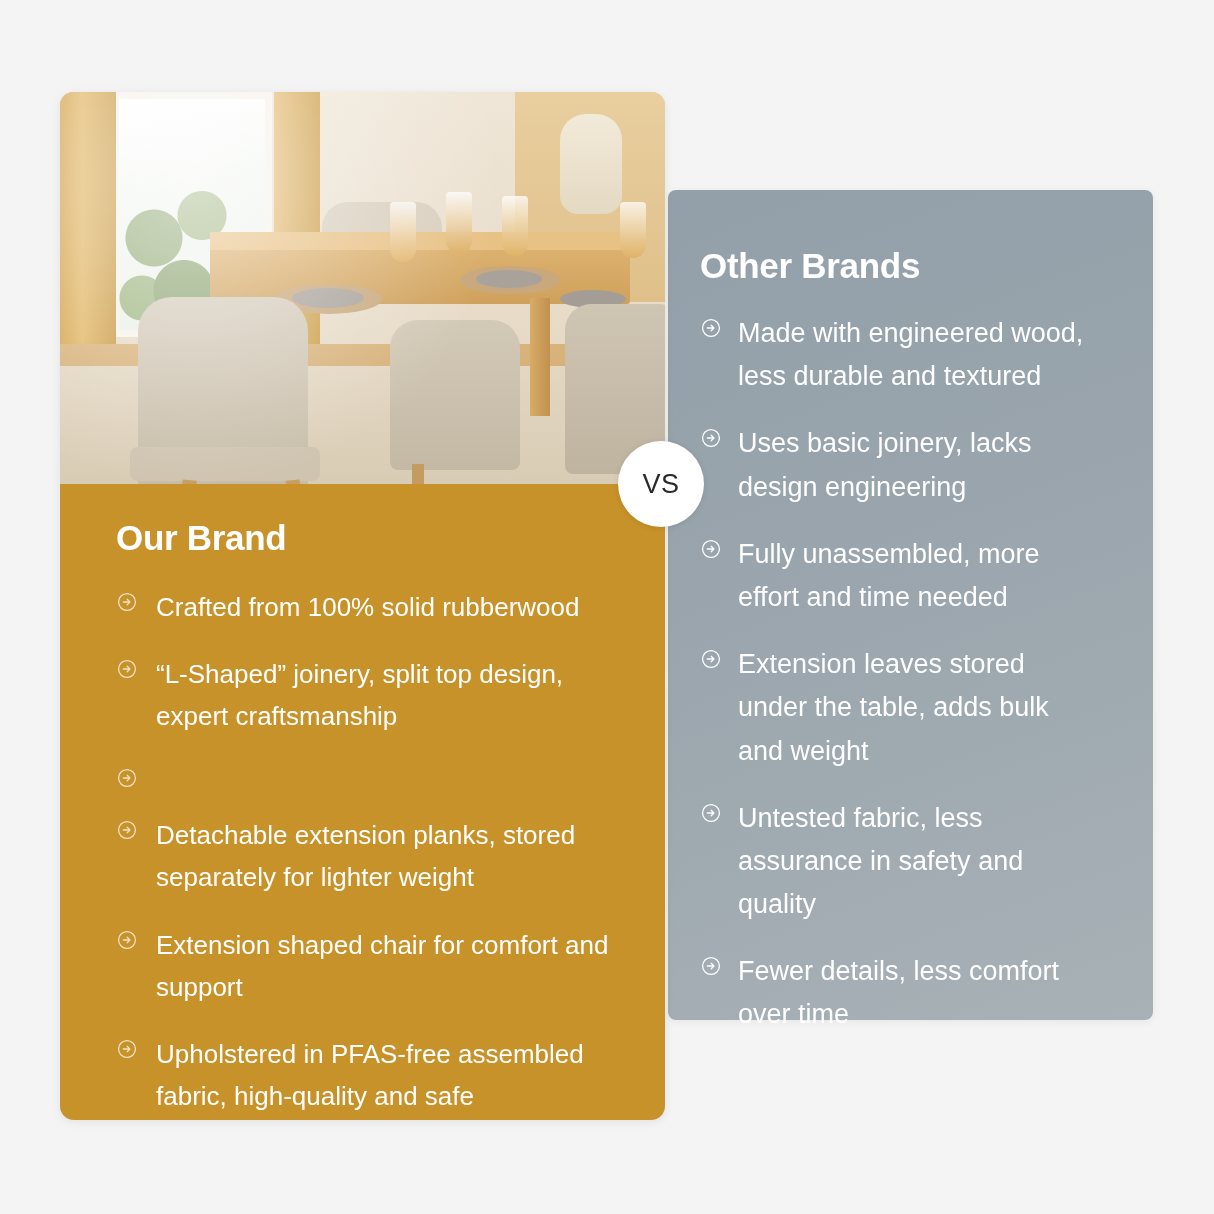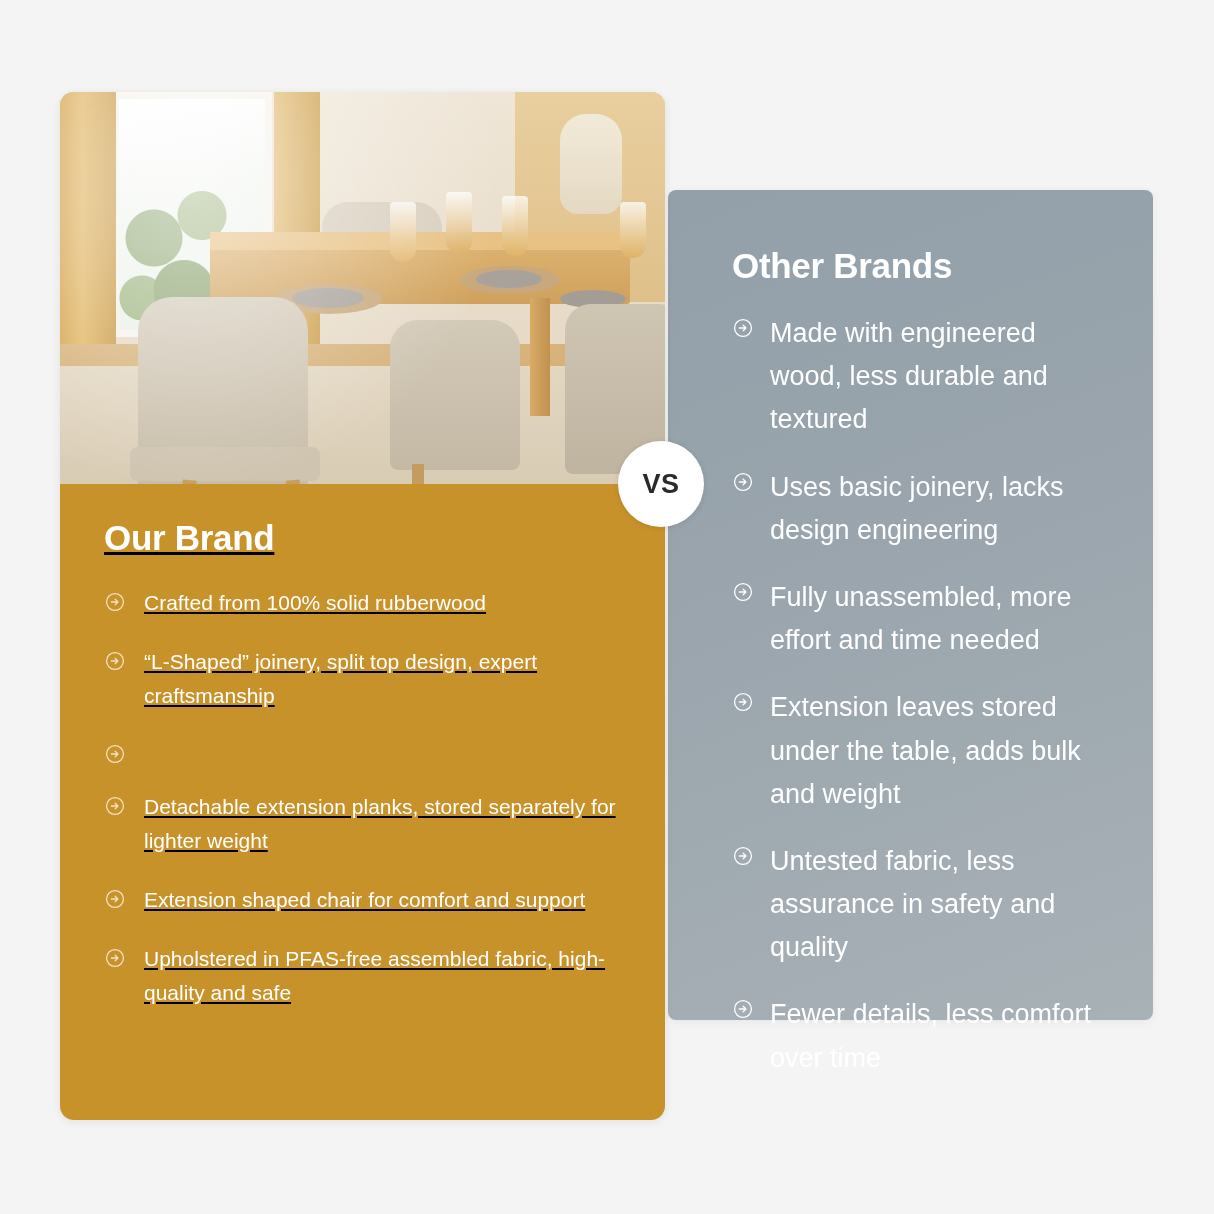--- a/index.html
+++ b/index.html
@@ -22,21 +22,21 @@
 
   
   .other-card {
     position: absolute;
     left: 668px;
     top: 190px;
     width: 485px;
     height: 830px;
     border-radius: 8px;
     background: linear-gradient(160deg, #93a0a9 0%, #9aa5ad 45%, #a8b1b6 100%);
-    padding: 44px 40px 40px 64px;
+    padding: 44px 40px 40px 32px;
     box-shadow: 0 2px 10px rgba(0,0,0,0.06);
   }
   .other-title {
     color: #ffffff;
     font-size: 35px;
     font-weight: bold;
     letter-spacing: -0.3px;
     margin: 12px 0 26px 0;
   }
   .other-list { list-style: none; margin: 0; padding: 0; }
@@ -141,55 +141,55 @@
     background: linear-gradient(180deg,rgba(255,255,255,.75),#e2b469); border-radius:4px 4px 14px 14px; }
   .ph-glassB { position:absolute; left:386px; top:100px; width:26px; height:62px;
     background: linear-gradient(180deg,rgba(255,255,255,.75),#dcae63); border-radius:4px 4px 14px 14px; }
   .ph-glassC { position:absolute; left:442px; top:104px; width:26px; height:60px;
     background: linear-gradient(180deg,rgba(255,255,255,.75),#e0b468); border-radius:4px 4px 14px 14px; }
   .ph-glassD { position:absolute; left:560px; top:110px; width:26px; height:56px;
     background: linear-gradient(180deg,rgba(255,255,255,.75),#dfb367); border-radius:4px 4px 14px 14px; }
   .ph-light { position:absolute; left:0; top:0; width:100%; height:100%;
     background: radial-gradient(circle at 22% 22%, rgba(255,255,255,.55) 0%, rgba(255,255,255,0) 55%); }
 
-  .our-body { padding: 34px 42px 40px 44px; text-decoration: underline; }
+  .our-body { padding: 34px 42px 40px 56px; }
   .our-title {
     color: #ffffff;
     font-size: 35px;
     font-weight: bold;
     letter-spacing: -0.3px;
     margin: 0 0 28px 0;
   }
   .our-list { list-style: none; margin: 0; padding: 0; }
   .our-list li { display: flex; align-items: flex-start; margin-bottom: 25px; }
   .our-list .bullet-icon {
     flex: 0 0 auto; width: 22px; height: 22px; margin-right: 18px; margin-top: 5px;
   }
   .our-list .txt {
     color: #ffffff;
-    font-size: 21px;
+    font-size: 26px;
     line-height: 1.62;
     max-width: 480px;
   }
 
   
   .vs-badge {
     position: absolute;
     left: 618px;
     top: 441px;
     width: 86px;
     height: 86px;
     border-radius: 50%;
     background: #ffffff;
     display: flex;
     align-items: center;
     justify-content: center;
     color: #2a2a2a;
     font-size: 27px;
-    font-weight: bold;
+    font-weight: normal;
     letter-spacing: 0.5px;
     box-shadow: 0 1px 6px rgba(0,0,0,0.10);
     z-index: 5;
   }
 </style>
 </head>
 <body>
 
 <div class="stage">
 

